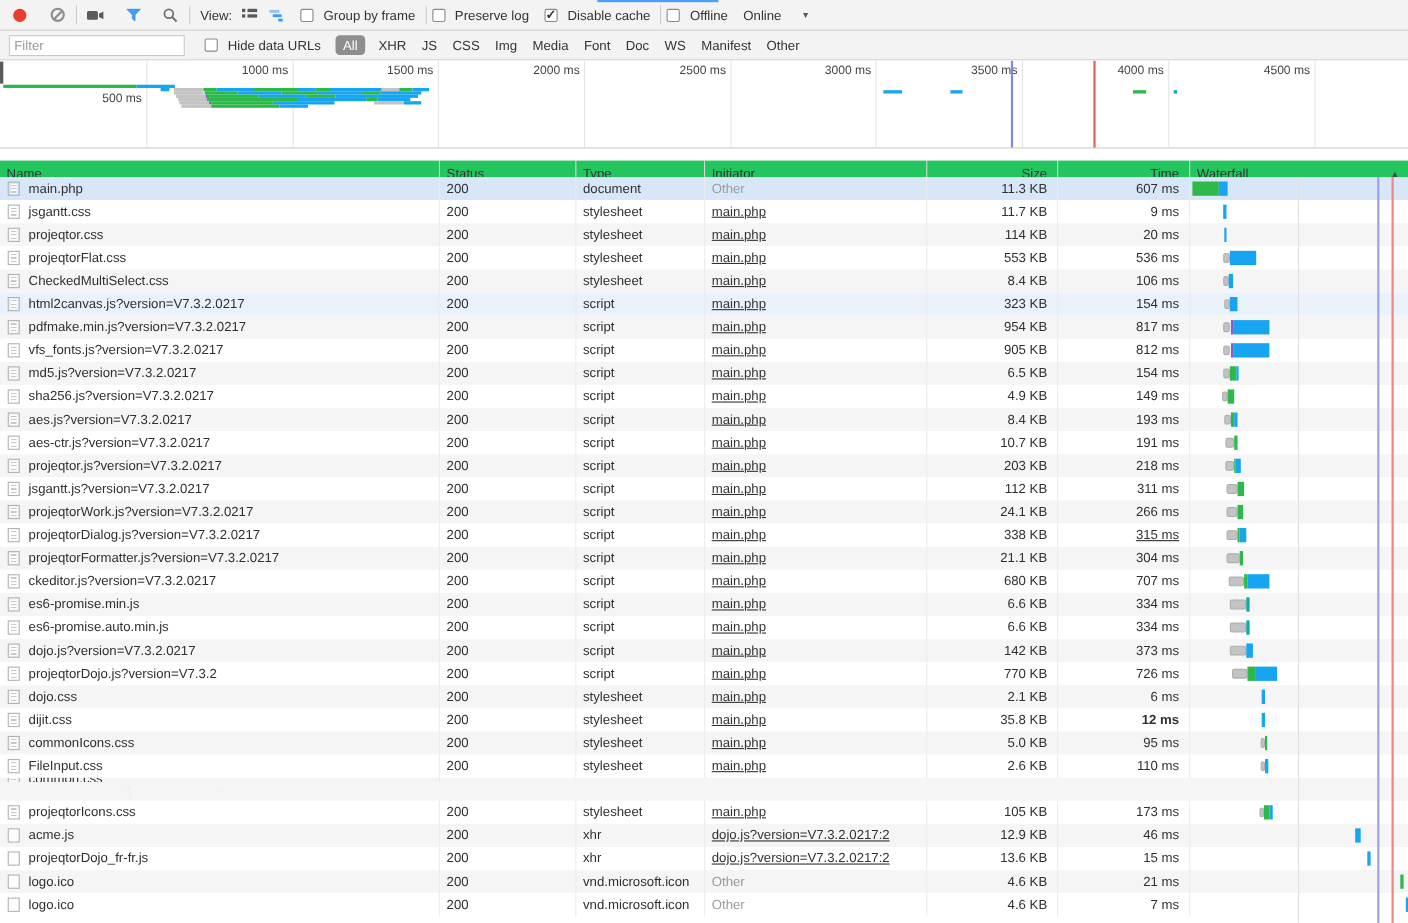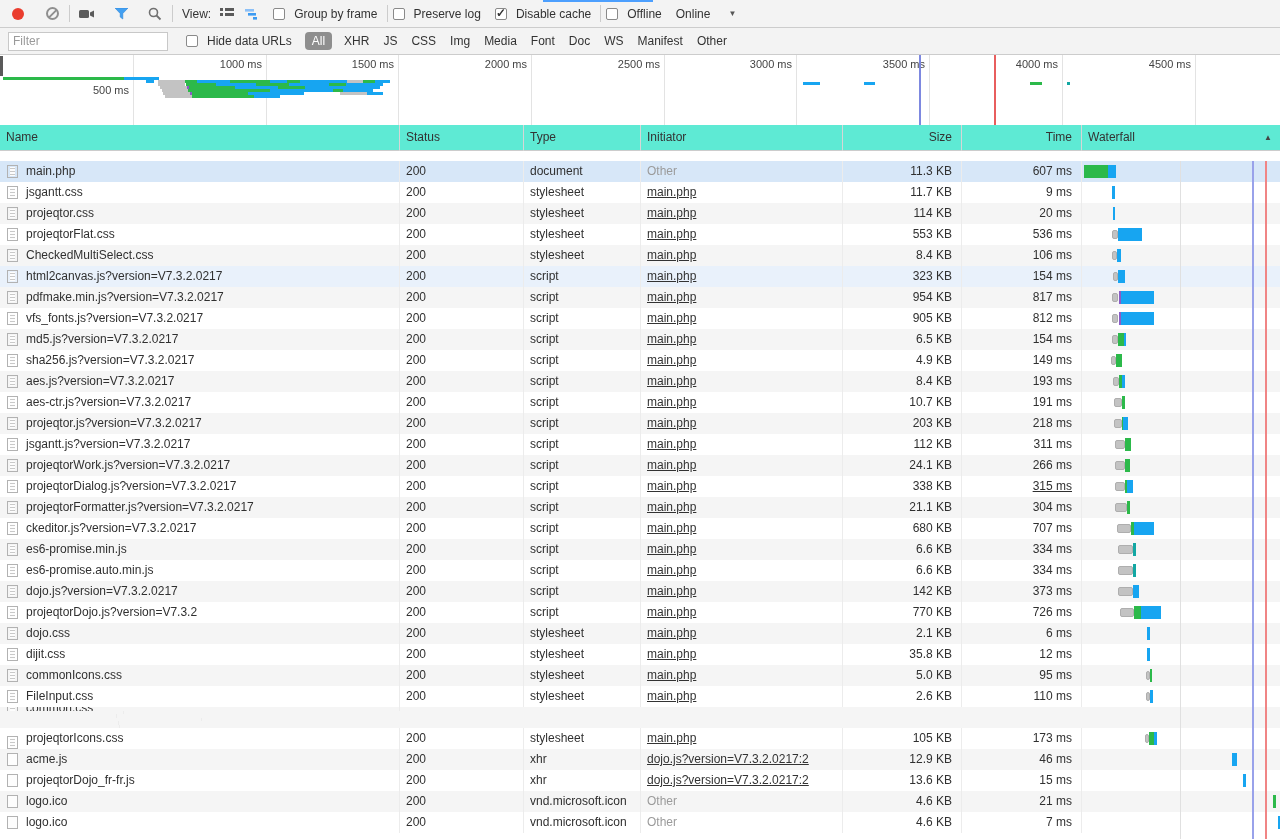--- a/index.html
+++ b/index.html
@@ -29,21 +29,21 @@
 
   
   .overview { position:absolute; left:0; top:55px; width:1280px; height:80px; background:#fff; border-bottom:1px solid #ccc; overflow:hidden; }
   .ov-grid { position:absolute; top:0; width:1px; height:80px; background:#e3e3e3; }
   .ov-label { position:absolute; top:3px; width:76px; text-align:right; font-size:11px; color:#444; }
   .ov-seg { position:absolute; height:3px; }
   .ov-event { position:absolute; top:0; width:2px; height:80px; }
   .scrubber { position:absolute; left:0; top:1px; width:3px; height:20px; background:#5a5a5a; }
 
   
-  .thead { position:absolute; left:0; top:125px; width:1280px; height:26px; background:#5eead4; border-bottom:1px solid #ccc; display:flex; }
+  .thead { position:absolute; left:0; top:146px; width:1280px; height:26px; background:#22c55e; border-bottom:1px solid #ccc; display:flex; }
   .th { height:26px; line-height:25px; padding-left:6px; color:#333; border-right:1px solid #d6d6d6; cursor:pointer; position:relative; white-space:nowrap; }
   .th:last-child { border-right:none; }
   .sort-arrow { position:absolute; right:8px; top:0px; font-size:8px; color:#444; }
 
   .rows { position:absolute; left:0; top:161px; width:1280px; height:678px; }
   .row { position:absolute; left:0; width:1280px; height:21px; display:flex; background:#fff; cursor:pointer; }
   .row.stripe { background:#f5f5f5; }
   .row.selected { background:#d7e7f8; }
   .row.hover { background:#e9f1fb; }
   .cell { height:21px; line-height:21px; padding-left:6px; border-right:1px solid #ececec; white-space:nowrap; overflow:hidden; }
@@ -582,21 +582,21 @@
     </div>
     <div class="row" style="top: 483px;">
       <div class="cell name-cell" style="width: 400px;">
         <span class="ficon doc"></span>
         <span>dijit.css</span>
       </div>
       <div class="cell" style="width: 124px;"><span>200</span></div>
       <div class="cell" style="width: 117px;"><span>stylesheet</span></div>
       <div class="cell" style="width: 202px;"><span class="init-link">main.php</span></div>
       <div class="cell r" style="width: 119px;"><span>35.8 KB</span></div>
-      <div class="cell r" style="width: 120px;"><span>12 ms</span></div>
+      <div class="cell r" style="width: 120px; font-weight: bold;"><span>12 ms</span></div>
       <div class="cell wf-cell" style="width: 198px; padding: 0px;">
         <div class="wf-seg col c-b" style="left: 65px; width: 3px;"></div>
       </div>
     </div>
     <div class="row stripe" style="top: 504px;">
       <div class="cell name-cell" style="width: 400px;">
         <span class="ficon doc"></span>
         <span>commonIcons.css</span>
       </div>
       <div class="cell" style="width: 124px;"><span>200</span></div>
@@ -634,21 +634,21 @@
       <div class="cell" style="width: 202px;"><span class="init-link">main.php</span></div>
       <div class="cell r" style="width: 119px;"><span>70.6 KB</span></div>
       <div class="cell r" style="width: 120px;"><span>156 ms</span></div>
       <div class="cell wf-cell" style="width: 198px; padding: 0px;">
         <div class="wf-seg gy" style="left: 63px; width: 3px;"></div>
         <div class="wf-seg col c-g" style="left: 66px; width: 5px;"></div>
         <div class="wf-seg col c-b" style="left: 71px; width: 2px;"></div>
       </div>
     </div>
     <div class="row" style="top: 567px;">
-      <div class="cell name-cell" style="width: 400px; align-items: flex-end;">
+      <div class="cell name-cell" style="width: 400px;">
         <span class="ficon doc"></span>
         <span>projeqtorIcons.css</span>
       </div>
       <div class="cell" style="width: 124px;"><span>200</span></div>
       <div class="cell" style="width: 117px;"><span>stylesheet</span></div>
       <div class="cell" style="width: 202px;"><span class="init-link">main.php</span></div>
       <div class="cell r" style="width: 119px;"><span>105 KB</span></div>
       <div class="cell r" style="width: 120px;"><span>173 ms</span></div>
       <div class="cell wf-cell" style="width: 198px; padding: 0px;">
         <div class="wf-seg gy" style="left: 63px; width: 4px;"></div>

